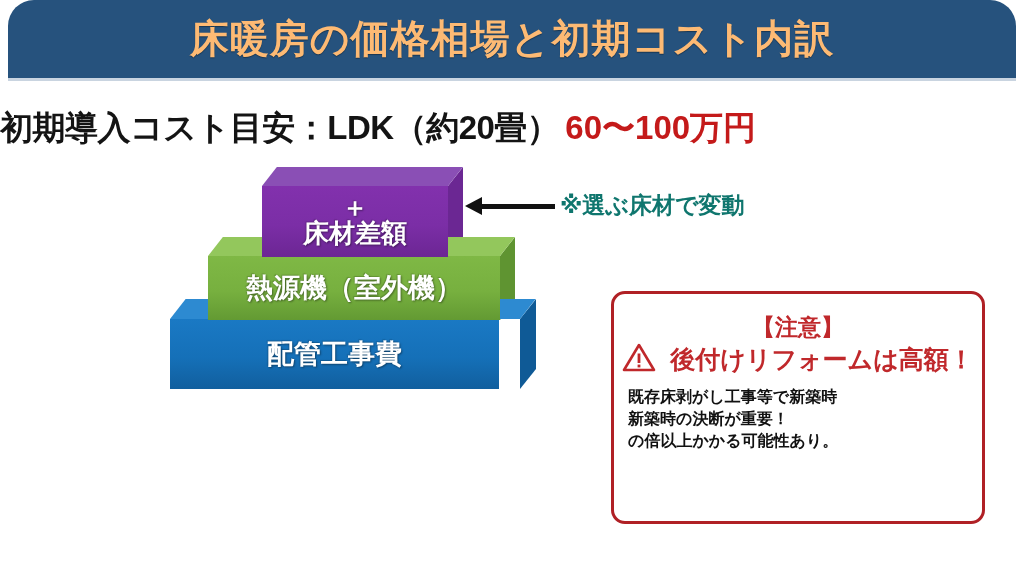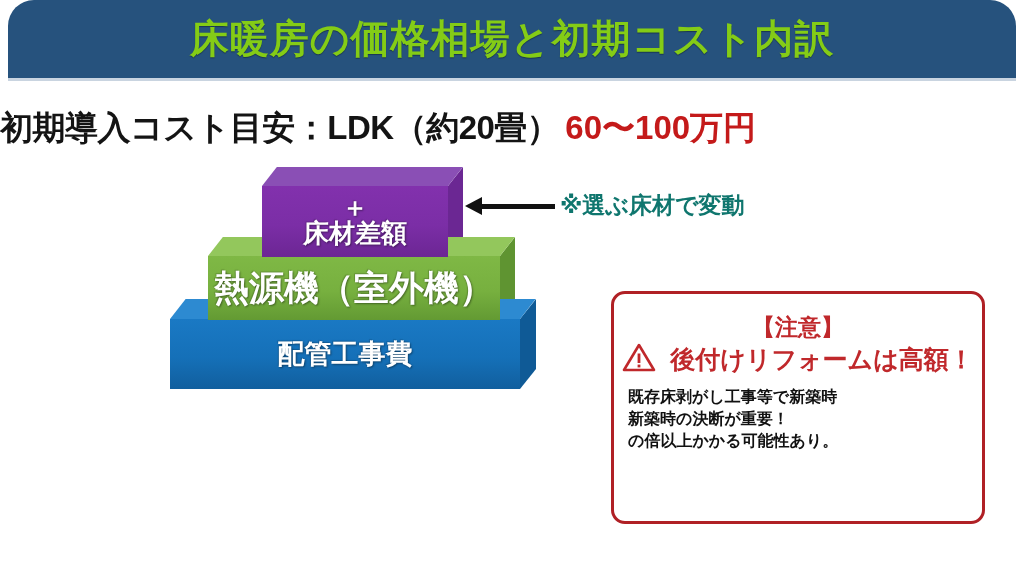--- a/index.html
+++ b/index.html
@@ -30,21 +30,21 @@
     border-radius: 26px 26px 0 0;
   }
   .header-title {
     position: absolute;
     left: 0;
     top: 0;
     width: 100%;
     height: 78px;
     line-height: 78px;
     text-align: center;
-    color: #84cc16;
+    color: #fdba74;
     font-size: 39px;
     font-weight: bold;
     letter-spacing: 1px;
     white-space: nowrap;
     text-shadow: 0 1px 1px rgba(0,0,0,.35);
   }
   .header-underline {
     position: absolute;
     left: 8px;
     top: 78px;
@@ -139,25 +139,25 @@
     left: 0; top: -19px; width: 292px; height: 19px;
     background: #93c75c;
     transform: skewX(-38deg);
     transform-origin: bottom left;
   }
   #blk-heat-source .face-side {
     left: 292px; top: -19px; width: 15px; height: 83px;
     background: #5f9431;
     clip-path: polygon(0 19px, 100% 0, 100% 64px, 0 100%);
   }
-  #blk-heat-source .block-label { font-size: 35px; }
+  #blk-heat-source .block-label { font-size: 27px; }
 
   
   #blk-piping {
-    left: 170px; top: 319px; width: 350px; height: 70px;
+    left: 170px; top: 319px; width: 298px; height: 70px; padding-left: 31px;
   }
   #blk-piping .face-front {
     background: linear-gradient(180deg, #1a79c4 0%, #1570b8 55%, #115f9e 100%);
   }
   #blk-piping .face-top {
     left: 0; top: -20px; width: 350px; height: 20px;
     background: #2d8ad1;
     transform: skewX(-38deg);
     transform-origin: bottom left;
   }

